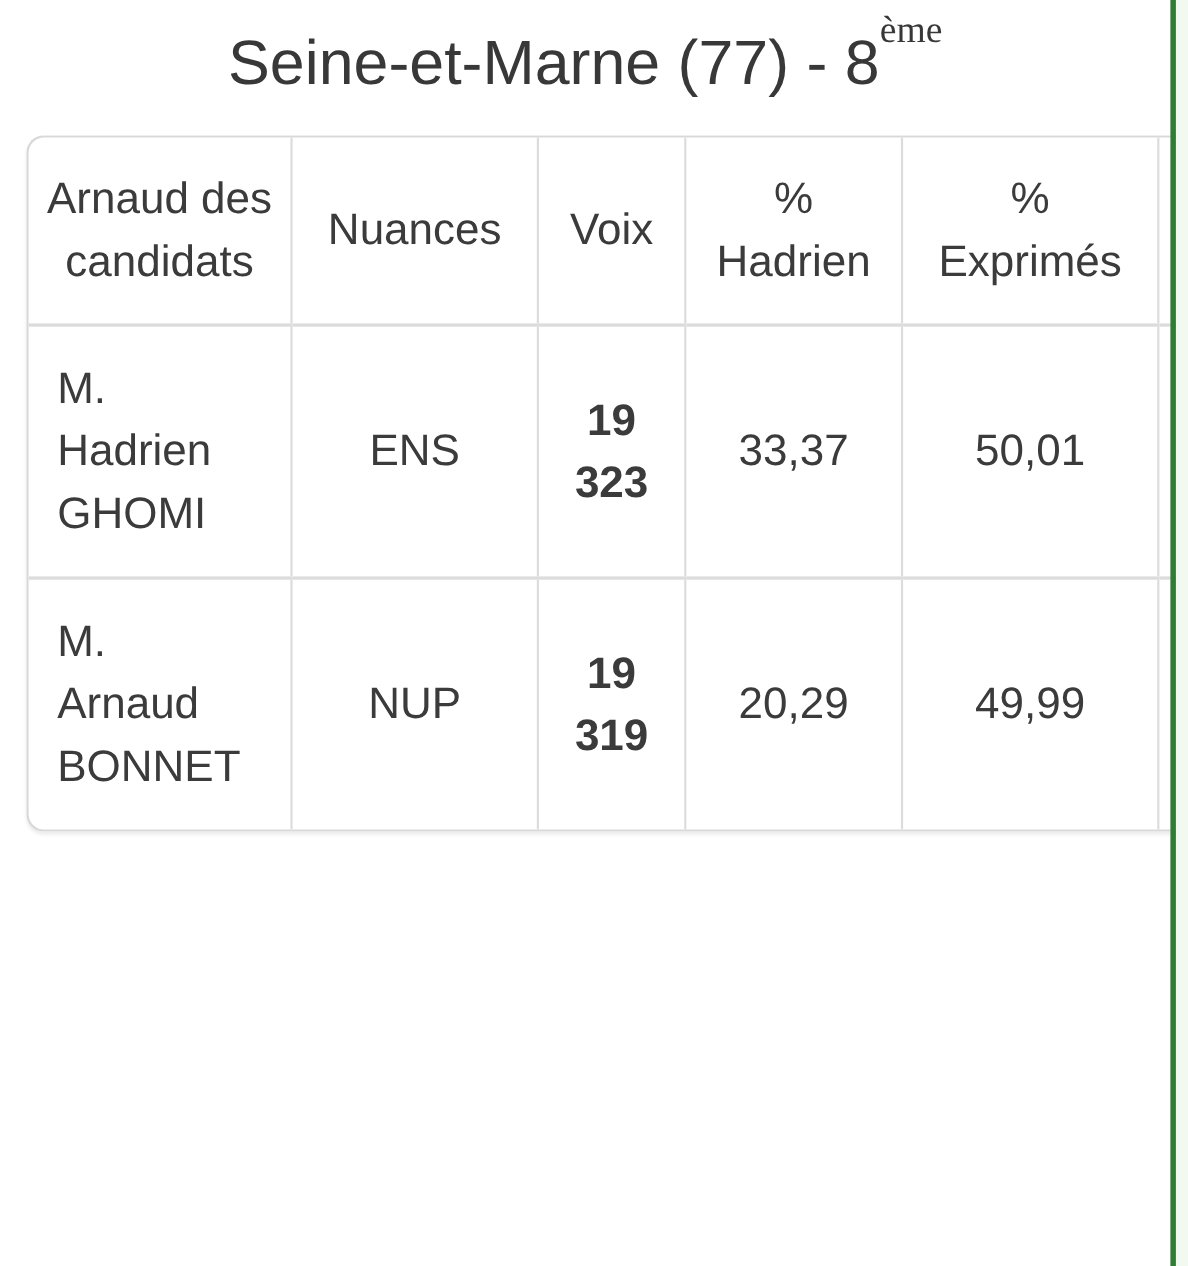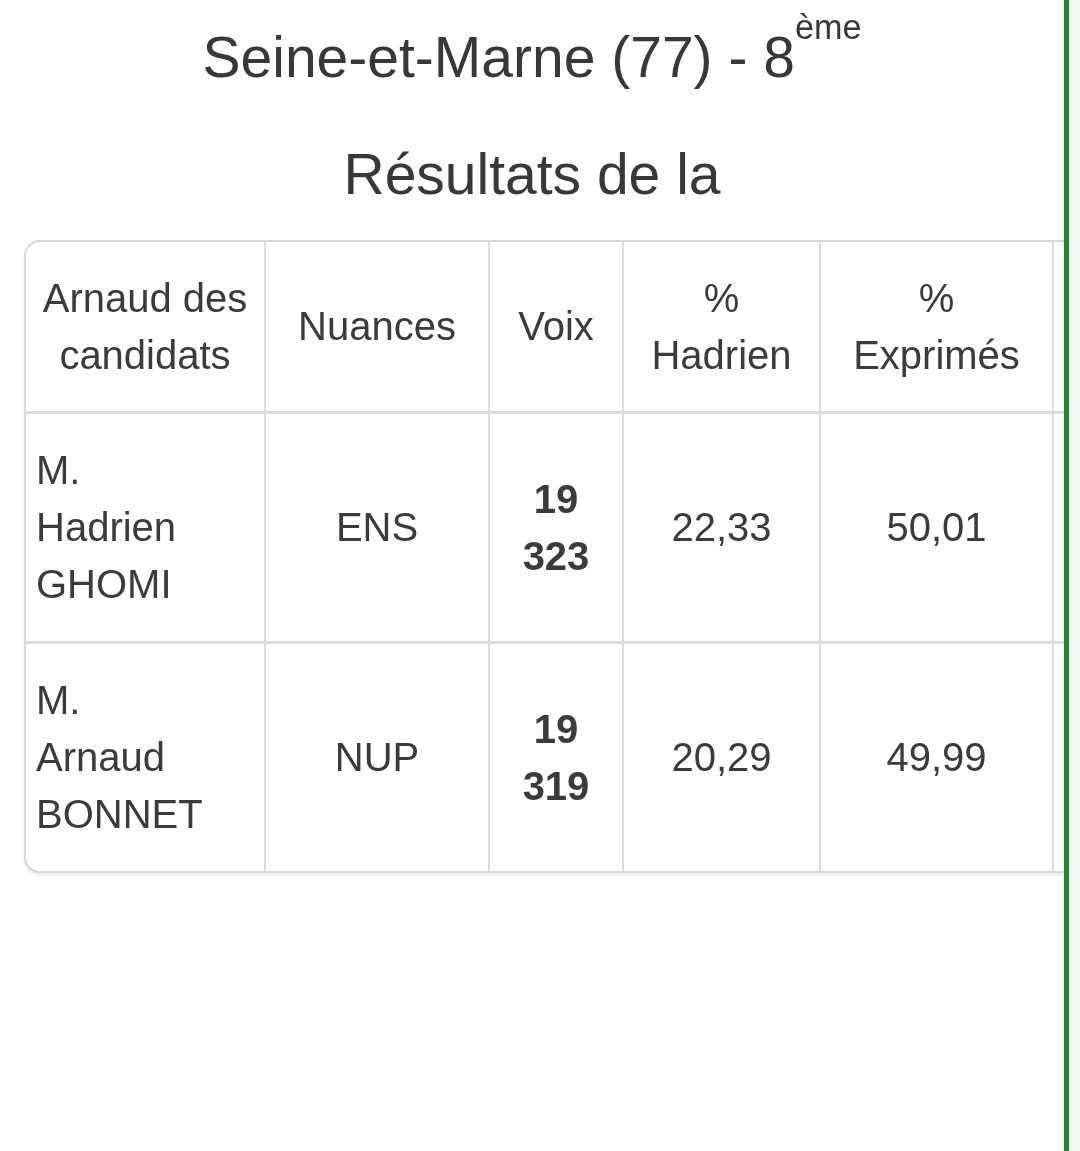--- a/index.html
+++ b/index.html
@@ -24,20 +24,21 @@
     font-size: 57px;
     line-height: 117px;
     color: #383838;
     white-space: nowrap;
   }
   .ord {
     font-size: 60%;
     position: relative;
     top: -0.52em;
     letter-spacing: 0;
+    font-family: Liberation Serif, serif;
   }
 
   
   .table-wrap {
     margin-left: 24px;
     margin-top: 7px;
     width: 1120px;
     border: 2px solid #d8d8d8;
     border-right: none;
     border-radius: 16px 0 0 16px;
@@ -60,21 +61,21 @@
     text-align: center;
     vertical-align: middle;
     padding: 0 12px;
     overflow: hidden;
   }
   .results th { height: 169px; }
   .results td { height: 227px; }
   .results tr:last-child td { border-bottom: none; }
   td.cand {
     text-align: left;
-    padding-left: 10px;
+    padding-left: 26px;
   }
   .mc {
     display: inline-block;
     width: min-content;
   }
   td.cand .mc { text-align: left; }
   td.voix .mc { text-align: center; font-weight: bold; }
 
   
   .green-line {
@@ -94,21 +95,20 @@
     height: 1151px;
     background: #f1f9f1;
     z-index: 4;
   }
 </style>
 </head>
 <body>
 
 <div class="title-block">
   <div><span>Seine-et-Marne (77) - 8</span><sup class="ord">ème</sup></div>
-  <div>Résultats de la</div>
 </div>
 
 <div class="table-wrap">
   <table class="results">
     <colgroup>
       <col style="width:239px">
       <col style="width:224px">
       <col style="width:134px">
       <col style="width:197px">
       <col style="width:233px">
@@ -122,21 +122,21 @@
         <th>% Hadrien</th>
         <th>% Exprimés</th>
         <th></th>
       </tr>
     </thead>
     <tbody>
       <tr>
         <td class="cand"><span class="mc">M. Hadrien GHOMI</span></td>
         <td>ENS</td>
         <td class="voix"><span class="mc">19 323</span></td>
-        <td>22,33</td>
+        <td>33,37</td>
         <td>50,01</td>
         <td></td>
       </tr>
       <tr>
         <td class="cand"><span class="mc">M. Arnaud BONNET</span></td>
         <td>NUP</td>
         <td class="voix"><span class="mc">19 319</span></td>
         <td>20,29</td>
         <td>49,99</td>
         <td></td>

